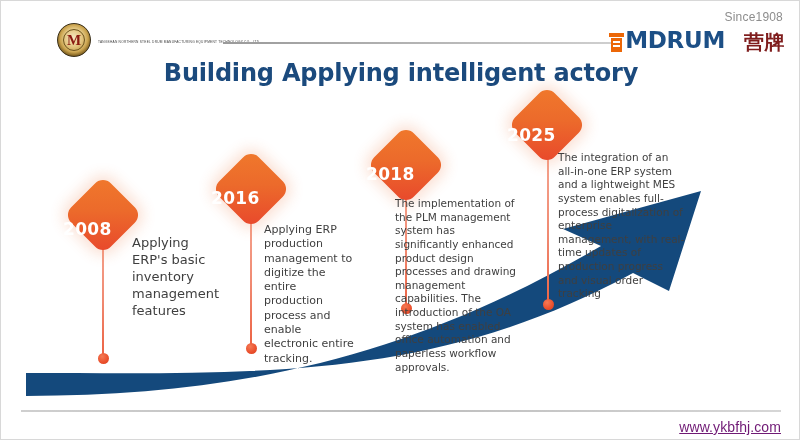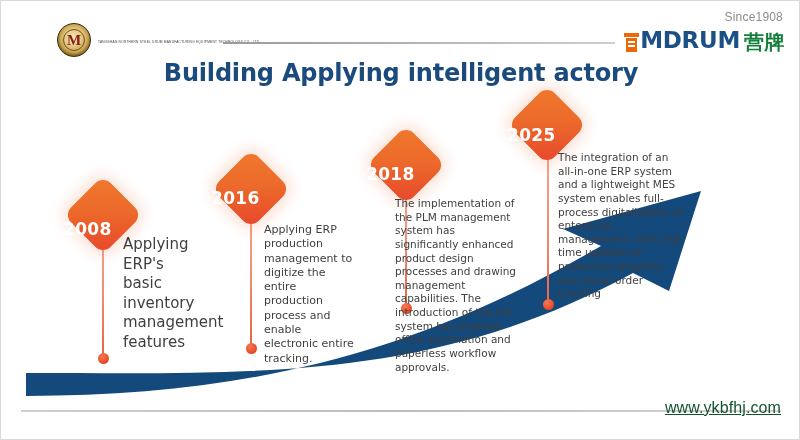--- a/index.html
+++ b/index.html
@@ -68,22 +68,22 @@
   .em-mark .body { position:absolute; left:2px; top:5px; width:11px; height:14px; background:#ec6707; }
   .em-mark .slit1 { position:absolute; left:4px; top:8px; width:7px; height:1.5px; background:#ffffff; }
   .em-mark .slit2 { position:absolute; left:4px; top:12px; width:7px; height:1.5px; background:#ffffff; }
   .em-word {
     font-family:"DejaVu Sans", sans-serif;
     font-size:23px; font-weight:bold; letter-spacing:-.3px; line-height:1;
     color:#1c4f86;
   }
   .em-cn {
     font-family:"DejaVu Sans", sans-serif;
-    font-size:20px; font-weight:bold; color:#15803d;
-    margin-left:4px; line-height:1; letter-spacing:.5px;
+    font-size:20px; font-weight:bold; color:#7f1d1d;
+    margin-left:19px; line-height:1; letter-spacing:.5px;
   }
 
   
   .title {
     position:absolute; left:0; top:58px; width:800px;
     text-align:center;
     font-family:"DejaVu Sans", sans-serif;
     font-size:24px; font-weight:bold; letter-spacing:-.2px;
     color:#1b4a7d;
   }
@@ -131,22 +131,22 @@
   
   .footer-rule {
     position:absolute; left:20px; bottom:27px; width:760px; height:2px;
     background:linear-gradient(to right,#cfcfcf,#bdbdbd 50%,#d6d6d6);
   }
   .footer-left {
     position:absolute; left:20px; bottom:8px;
     font-size:11px; color:#8a8a8a; letter-spacing:.1px;
   }
   .footer-right {
-    position:absolute; right:18px; bottom:22px;
-    font-size:16px; color:#14532d; text-decoration:underline; letter-spacing:.1px;
+    position:absolute; right:18px; bottom:4px;
+    font-size:14px; color:#701a75; text-decoration:underline; letter-spacing:.1px;
   }
 </style>
 </head>
 <body>
 
 <div id="slide">
 
   <div class="header">
 
     <div class="logo-left">
@@ -182,21 +182,21 @@
     <svg width="800" height="260" viewBox="0 0 800 260" xmlns="http://www.w3.org/2000/svg">
       <path fill="#14497c" d="M25,222 L25,245 C250,245 420,200 600,95 L562,78 L700,40 L668,140 L632,122 C430,232 250,222 25,222 Z"></path>
     </svg>
   </div>
 
   <div class="node" style="left:0;top:0;">
     <div class="stem" style="left:101px;top:230px;height:125px;"></div>
     <div class="dot" style="left:96.5px;top:352px;"></div>
     <div class="diamond" style="left:74px;top:186px;"></div>
     <div class="diamond-label" style="left:62px;top:208px;">2008</div>
-    <div class="desc" style="left:122px;top:234px;width:84px;font-size:15px;">Applying ERP's basic inventory management features</div>
+    <div class="desc" style="left:131px;top:234px;width:84px;font-size:13px;">Applying ERP's basic inventory management features</div>
   </div>
 
   <div class="node" style="left:0;top:0;">
     <div class="stem" style="left:249px;top:205px;height:140px;"></div>
     <div class="dot" style="left:244.5px;top:342px;"></div>
     <div class="diamond" style="left:222px;top:160px;"></div>
     <div class="diamond-label" style="left:210px;top:177px;">2016</div>
     <div class="desc" style="left:263px;top:222px;width:90px;font-size:11px;">Applying ERP production management to digitize the entire production process and enable electronic entire tracking.</div>
   </div>
 

